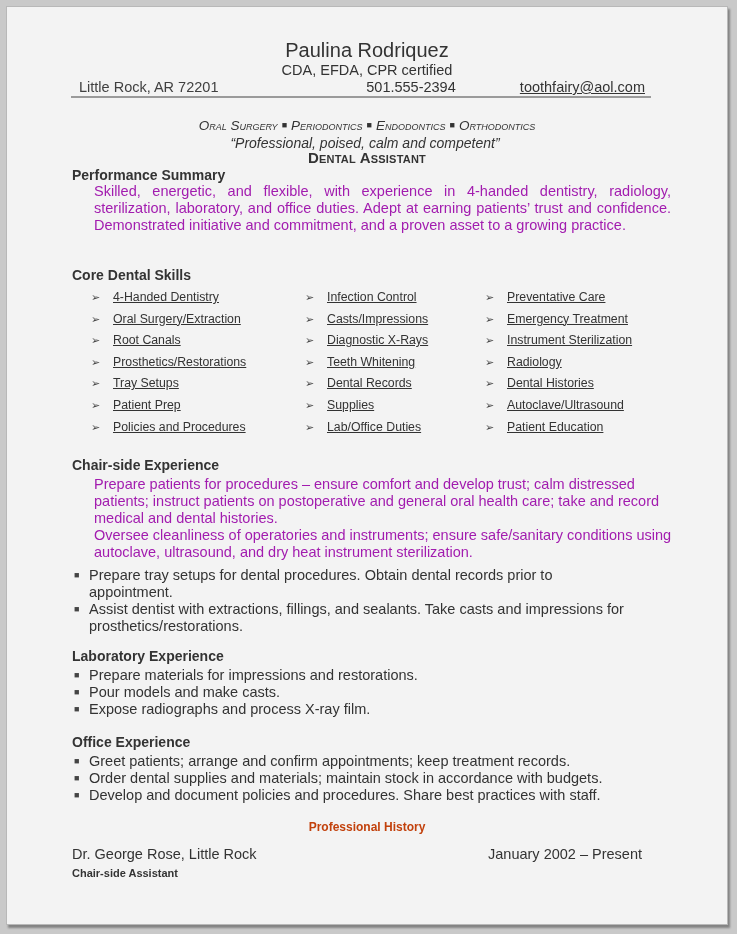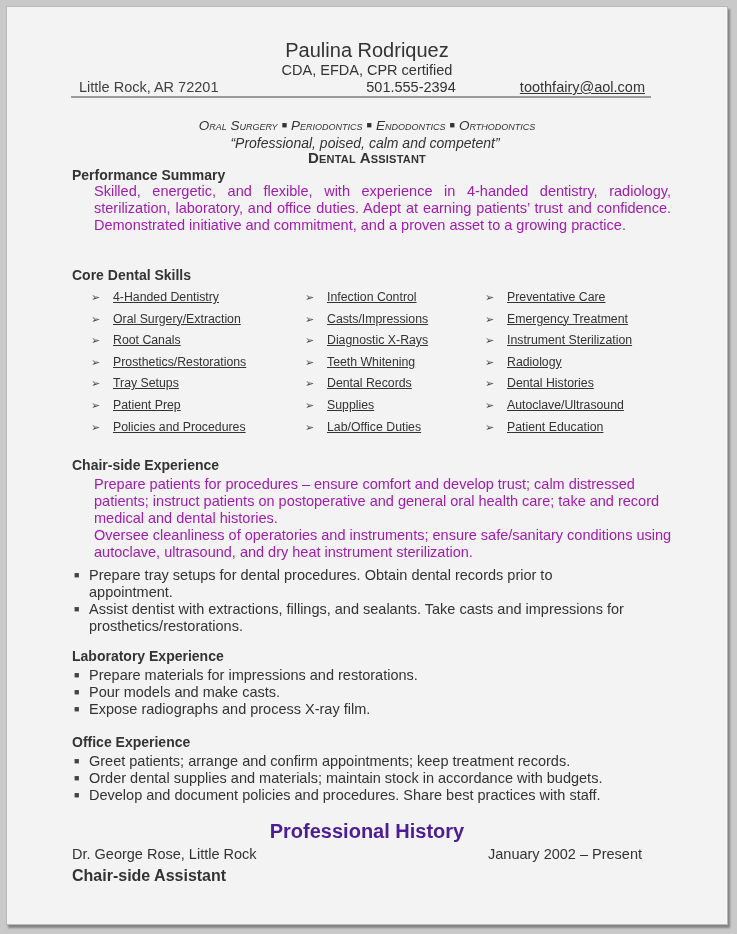--- a/index.html
+++ b/index.html
@@ -26,24 +26,24 @@
     .h { left: 65px; font-size: 14px; font-weight: bold; color: #333; }
     .para { position: absolute; left: 65px; width: 577px; font-size: 14.5px; line-height: 17px; color: #a21caf; text-align: justify; text-align-last: left; margin-left: 22px; }
     .para.left { text-align: left; }
     .skills { position: absolute; top: 282px; left: 84px; font-size: 12.3px; color: #333; }
     .skill-col { position: absolute; top: 0; }
     .skill { height: 21.6px; line-height: 17px; white-space: nowrap; text-decoration: underline; }
     .skill .arrow { display: inline-block; width: 22px; font-size: 11px; color: #444; }
     ul.bul { position: absolute; left: 65px; width: 580px; margin: 0; padding: 0; list-style: none; font-size: 14.5px; line-height: 17px; color: #333; }
     ul.bul li { position: relative; padding-left: 17px; }
     ul.bul li .sq { position: absolute; left: 2px; top: 0; font-size: 9px; color: #444; }
-    .ph { left: 0; width: 720px; text-align: center; top: 813px; font-size: 20px; font-weight: bold; color: #4c1d95; }
+    .ph { left: 0; width: 720px; text-align: center; top: 813px; font-size: 12px; font-weight: bold; color: #c2410c; }
     .employer { left: 65px; top: 839px; font-size: 14.5px; color: #333; }
     .dates { right: 85px; top: 839px; font-size: 14.5px; color: #333; }
-    .title2 { left: 65px; top: 860px; font-size: 16px; font-weight: bold; color: #333; }
+    .title2 { left: 65px; top: 860px; font-size: 11px; font-weight: bold; color: #333; }
   </style>
 </head>
 <body>
 
 <div class="page">
 
   <div class="abs cert">CDA, EFDA, CPR certified</div>
   <div class="abs name">Paulina Rodriquez</div>
   <div class="abs loc">Little Rock, AR 72201</div>
   <div class="abs phone">501.555-2394</div>

